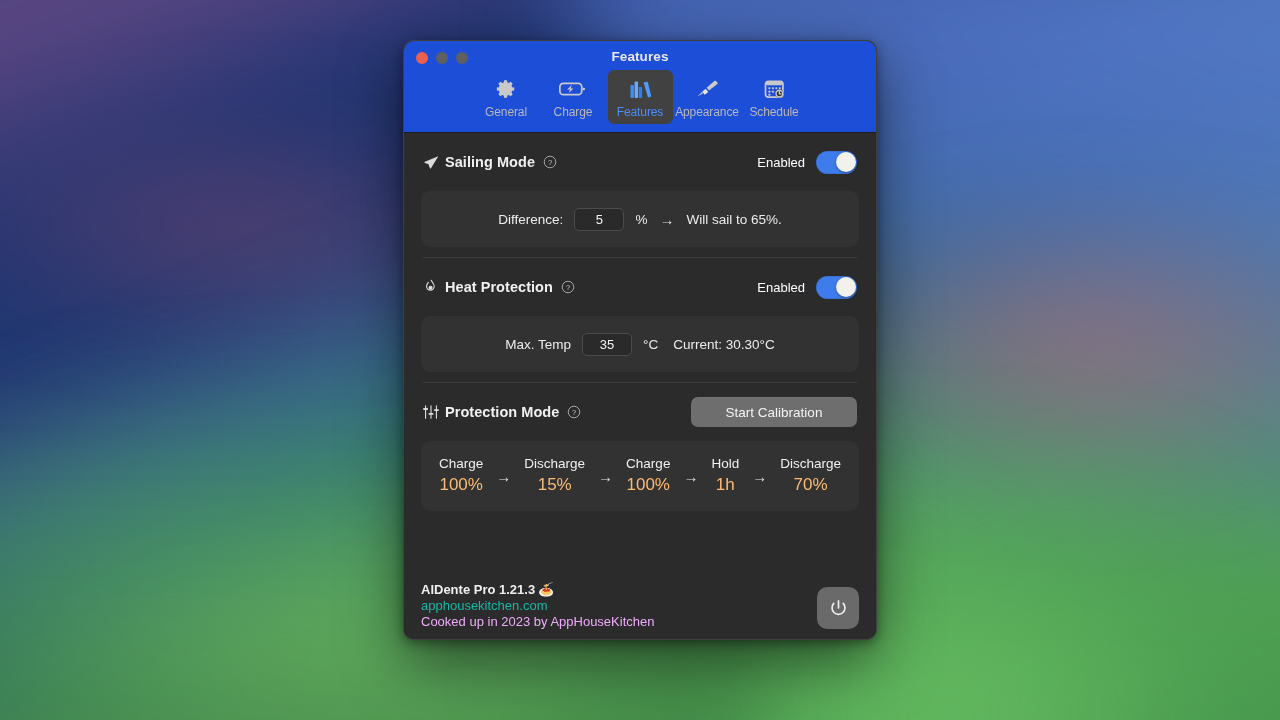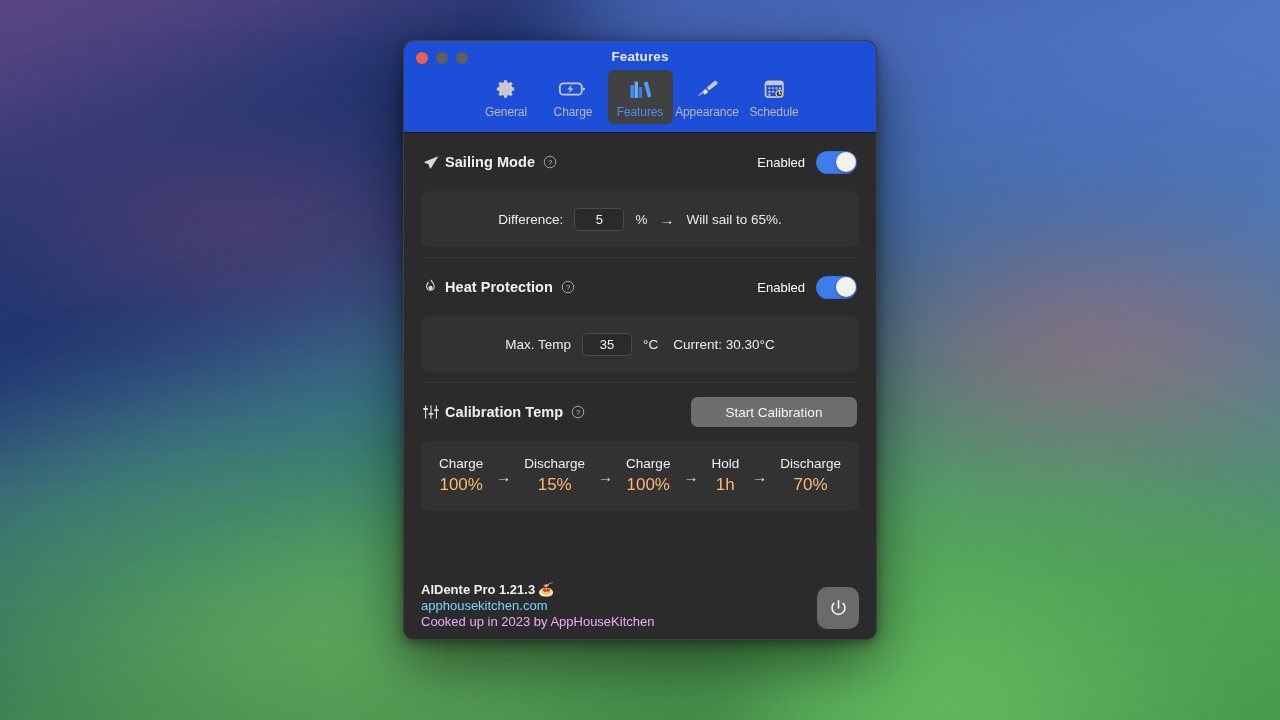--- a/index.html
+++ b/index.html
@@ -246,21 +246,21 @@
     left:17px; right:17px; bottom:14px;
     display:flex; align-items:flex-end;
   }
   .footer-text { flex:1; }
   .app-line {
     font-size:13px; font-weight:700; color:#f0f0f0;
     display:flex; align-items:center; gap:3px;
     margin-bottom:1px;
   }
   .app-link {
-    font-size:13px; color:#7dd3fc; cursor:default;
+    font-size:13px; color:#14b8a6; cursor:default;
     margin-bottom:1px;
   }
   .app-credit { font-size:13px; color:#f0abfc; }
   .power-btn {
     width:42px; height:42px;
     background:#6a6a6a;
     border-radius:10px;
     display:flex; align-items:center; justify-content:center;
     cursor:default;
   }
@@ -434,21 +434,21 @@
       <span class="sh-icon">
         <svg width="16" height="16" viewBox="0 0 20 20" stroke="#dcdcdc" stroke-width="1.4" stroke-linecap="round">
           <line x1="3.2" y1="2.2" x2="3.2" y2="17.8"></line>
           <line x1="10" y1="2.2" x2="10" y2="17.8"></line>
           <line x1="16.8" y1="2.2" x2="16.8" y2="17.8"></line>
           <line x1="1.2" y1="6.3" x2="5.2" y2="6.3" stroke-width="2.3"></line>
           <line x1="8" y1="12.4" x2="12" y2="12.4" stroke-width="2.3"></line>
           <line x1="14.8" y1="7.6" x2="18.8" y2="7.6" stroke-width="2.3"></line>
         </svg>
       </span>
-      <span class="sh-title">Calibration Temp</span>
+      <span class="sh-title">Protection Mode</span>
       <span class="help-icon">
         <svg width="14" height="14" viewBox="0 0 16 16">
           <circle cx="8" cy="8" r="6.6" fill="none" stroke="#a8a8a8" stroke-width="1.1"></circle>
           <text x="8" y="11.4" font-size="8.6" fill="#c6c6c6" text-anchor="middle" font-family="Liberation Sans, sans-serif">?</text>
         </svg>
       </span>
       <span class="sh-right">
         <span class="btn-primary">Start Calibration</span>
       </span>
     </div>

